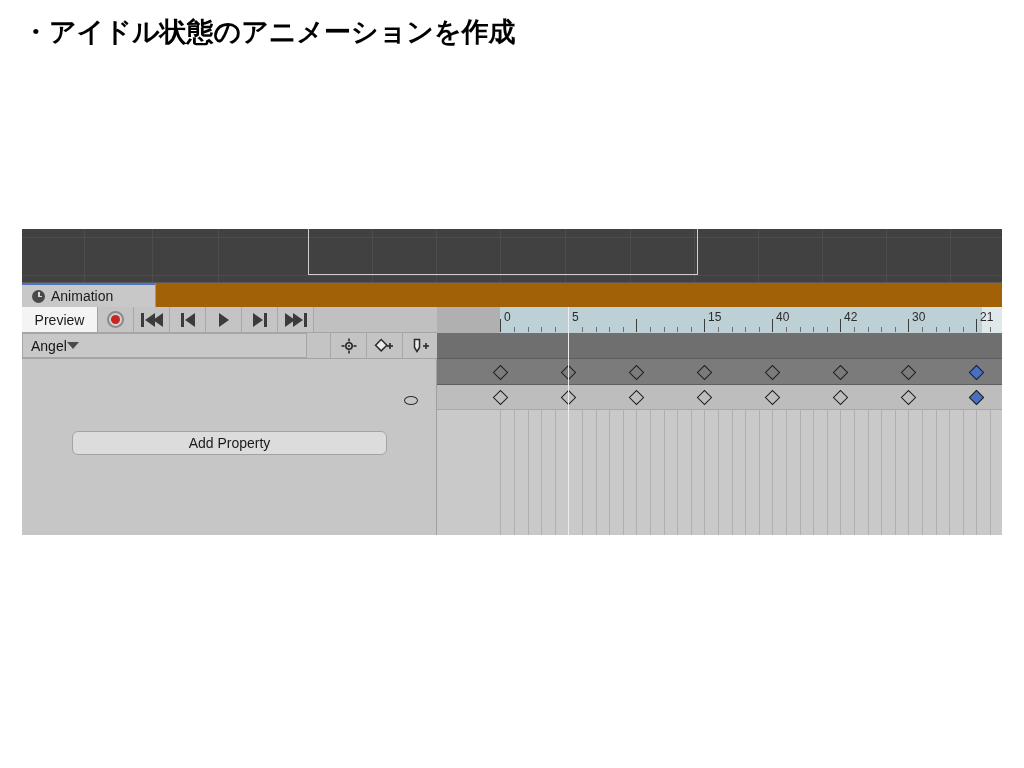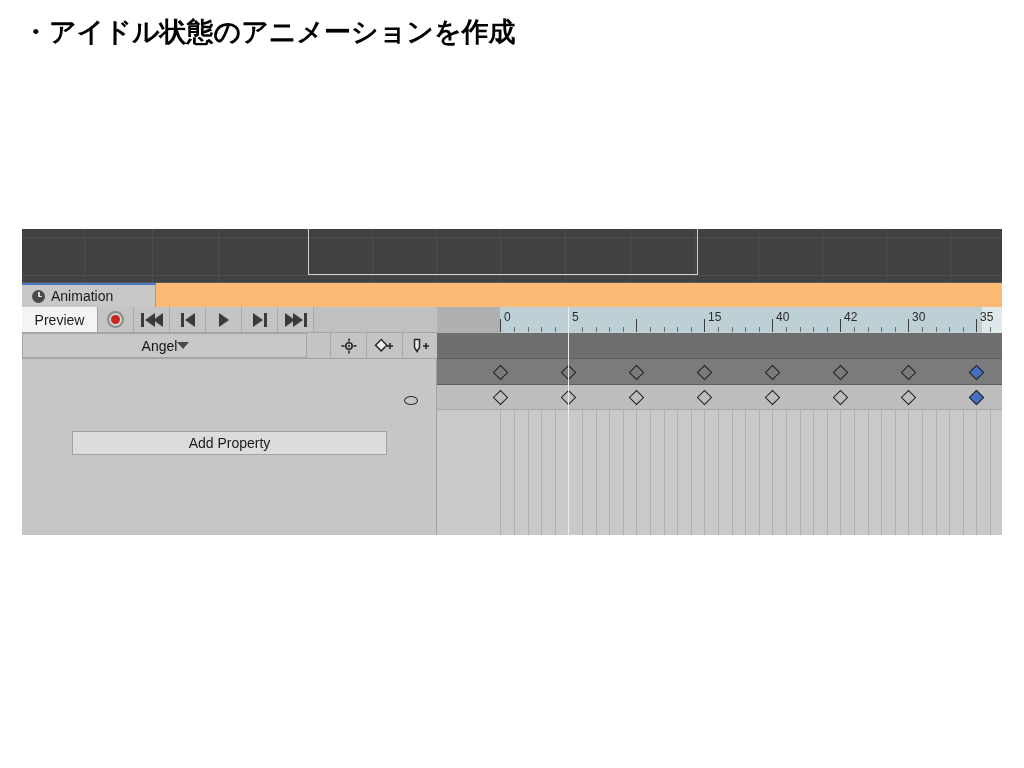--- a/index.html
+++ b/index.html
@@ -81,21 +81,21 @@
     font-size: 13px;
     color: #111;
   }
 
   
   #tab-row {
     position: absolute;
     left: 0; top: 0;
     width: 100%;
     height: 32px;
-    background: #fdba74;
+    background: #a16207;
   }
   #tab-animation {
     position: absolute;
     left: 0;
     top: 0;
     height: 24px;
     width: 134px;
     background: #c8c8c8;
     border-top: 2px solid #4b76c4;
     border-right: 1px solid #9a9a9a;
@@ -221,21 +221,21 @@
   #clip-dropdown {
     width: 285px;
     background: #c8c8c8;
     border: 1px solid #a6a6a6;
     box-sizing: border-box;
     display: flex;
     align-items: center;
     padding: 0 6px 0 8px;
     font-size: 14px;
     color: #141414;
-    justify-content: center;
+    justify-content: flex-start;
   }
   .caret-down { width:0;height:0;border-left:6px solid transparent;border-right:6px solid transparent;border-top:7px solid #4a4a4a; }
   #clip-gap { width: 24px; background: #c4c4c4; border-right:1px solid #a8a8a8; box-sizing:border-box;}
   .key-btn {
     width: 36px;
     background: #c4c4c4;
     border-right: 1px solid #a8a8a8;
     box-sizing: border-box;
     display: flex; align-items: center; justify-content: center;
   }
@@ -297,21 +297,21 @@
     box-sizing: border-box;
   }
   #add-property-btn {
     position: absolute;
     left: 50px;
     top: 72px;
     width: 315px;
     height: 24px;
     background: #dcdcdc;
     border: 1px solid #a3a3a3;
-    border-radius: 0;
+    border-radius: 6px;
     display: flex;
     align-items: center;
     justify-content: center;
     font-size: 14px;
     color: #1a1a1a;
     box-sizing: border-box;
   }
 
   
   #timeline {
@@ -616,21 +616,21 @@
       <div class="tick-minor" style="left:458px;"></div>
 
       <div class="tick-major" style="left:471px;"></div>
       <div class="tick-label" style="left:475px;">30</div>
       <div class="tick-minor" style="left:485px;"></div>
       <div class="tick-minor" style="left:499px;"></div>
       <div class="tick-minor" style="left:512px;"></div>
       <div class="tick-minor" style="left:526px;"></div>
 
       <div class="tick-major" style="left:539px;"></div>
-      <div class="tick-label" style="left:543px;">35</div>
+      <div class="tick-label" style="left:543px;">21</div>
       <div class="tick-minor" style="left:553px;"></div>
     </div>
 
     <div id="row-dark-top"></div>
     <div id="row-summary"></div>
     <div id="row-sprite"></div>
     <div id="row-empty">
       <div class="grid-line" style="left:63px;"></div>
       <div class="grid-line" style="left:77px;"></div>
       <div class="grid-line" style="left:91px;"></div>

